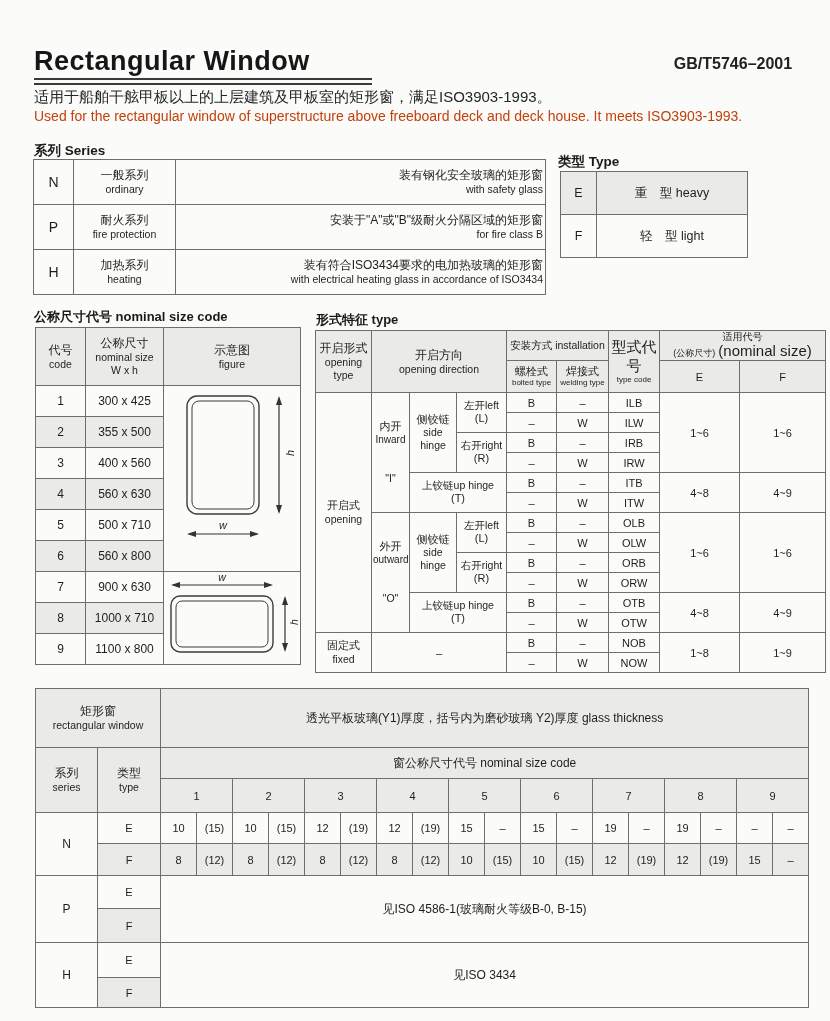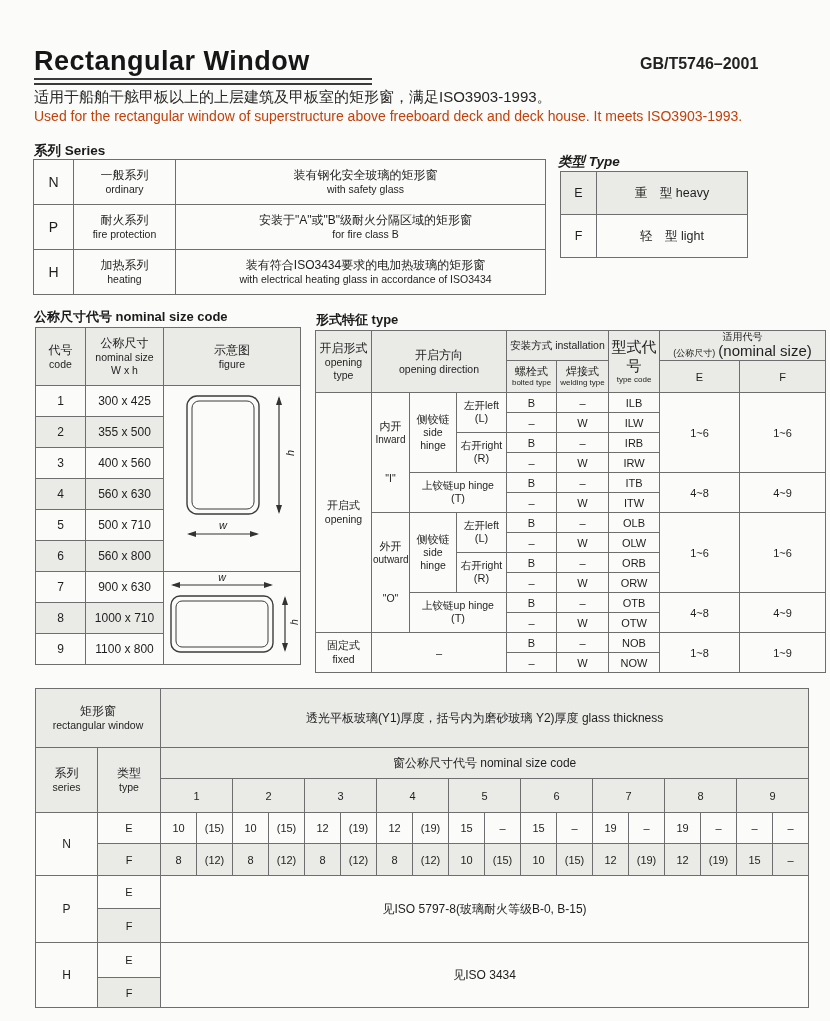--- a/index.html
+++ b/index.html
@@ -2,38 +2,38 @@
 <html><head>
 <meta charset="utf-8">
 <style>
   html,body{margin:0;padding:0;}
   body{width:830px;height:1021px;background:#fbfbf9;font-family:"Liberation Sans","DejaVu Sans",sans-serif;color:#1e1e1e;}
   #page{position:relative;width:830px;height:1021px;overflow:hidden;}
 
   .title-zh{position:absolute;left:34px;top:8px;font-size:31px;font-weight:bold;letter-spacing:13px;color:#161616;white-space:nowrap;}
   .title-en{position:absolute;left:34px;top:46px;font-size:27px;font-weight:bold;letter-spacing:.5px;color:#161616;white-space:nowrap;}
   .title-rule{position:absolute;left:34px;top:78px;width:338px;height:3px;border-top:2px solid #3a3a3a;border-bottom:2px solid #3a3a3a;}
-  .gb-code{position:absolute;left:640px;top:55px;width:186px;text-align:left;font-size:16px;font-weight:bold;color:#222;}
+  .gb-code{position:absolute;left:640px;top:55px;width:186px;text-align:center;font-size:16px;font-weight:bold;color:#222;}
   .intro-zh{position:absolute;left:34px;top:88px;font-size:15px;color:#262626;}
   .intro-en{position:absolute;left:34px;top:108px;font-size:14px;color:#c2410c;}
 
   .sec-h{position:absolute;font-size:13.5px;font-weight:bold;color:#1a1a1a;white-space:nowrap;}
 
   table.t{border-collapse:collapse;table-layout:fixed;position:absolute;}
   table.t td{border:1px solid #6e6e6e;text-align:center;vertical-align:middle;padding:0 2px;overflow:hidden;}
   .shade{background:#eaeae7;}
   .zh{font-size:12px;display:block;line-height:1.25;}
   .en{font-size:10.5px;display:block;line-height:1.2;}
   .ten{font-size:8px;display:block;line-height:1.1;}
   .num{font-size:11px;}
 
   
   #series-table{left:33px;top:159px;width:512px;}
   #series-table td{height:44px;}
-  #series-table .desc{text-align:center;padding-left:12px;}
+  #series-table .desc{text-align:right;padding-left:12px;}
   #series-table .code{font-size:14px;}
 
   
   #type-table{left:560px;top:171px;width:187px;}
   #type-table td{height:42px;font-size:12.5px;}
 
   
   #size-table{left:35px;top:327px;width:265px;}
   #size-table td{height:30px;font-size:12px;}
   #size-table tr.hd td{height:57px;}
@@ -101,21 +101,21 @@
             <span class="en">heating</span>
           </td>
       <td class="desc">
             <span class="zh">装有符合ISO3434要求的电加热玻璃的矩形窗</span>
             <span class="en">with electrical heating glass in accordance of ISO3434</span>
           </td>
     </tr>
   </tbody>
     </table>
 
-  <div class="sec-h" style="left:558px;top:153px;font-style:italic;">类型 Type</div>
+  <div class="sec-h" style="left:558px;top:153px;">类型 Type</div>
 
   <table class="t" id="type-table">
     <colgroup>
         <col style="width:36px">
         <col style="width:151px">
       </colgroup>
     <tbody>
         <tr>
       <td class="shade">E</td>
       <td class="shade">重　型  heavy</td>
@@ -493,21 +493,21 @@
           <td class="num shade">12</td>
           <td class="num shade">(19)</td>
           <td class="num shade">12</td>
           <td class="num shade">(19)</td>
           <td class="num shade">15</td>
           <td class="num shade">–</td>
     </tr>
     <tr style="height:33px">
       <td rowspan="2" style="font-size:12px">P</td>
       <td>E</td>
-      <td rowspan="2" colspan="18" style="font-size:12px">见ISO 5797-8(玻璃耐火等级B-0, B-15)</td>
+      <td rowspan="2" colspan="18" style="font-size:12px">见ISO 4586-1(玻璃耐火等级B-0, B-15)</td>
     </tr>
     <tr style="height:34px">
       <td class="shade">F</td>
     </tr>
     <tr style="height:35px">
       <td rowspan="2" style="font-size:12px">H</td>
       <td>E</td>
       <td rowspan="2" colspan="18" style="font-size:12px">见ISO 3434</td>
     </tr>
     <tr style="height:30px">

